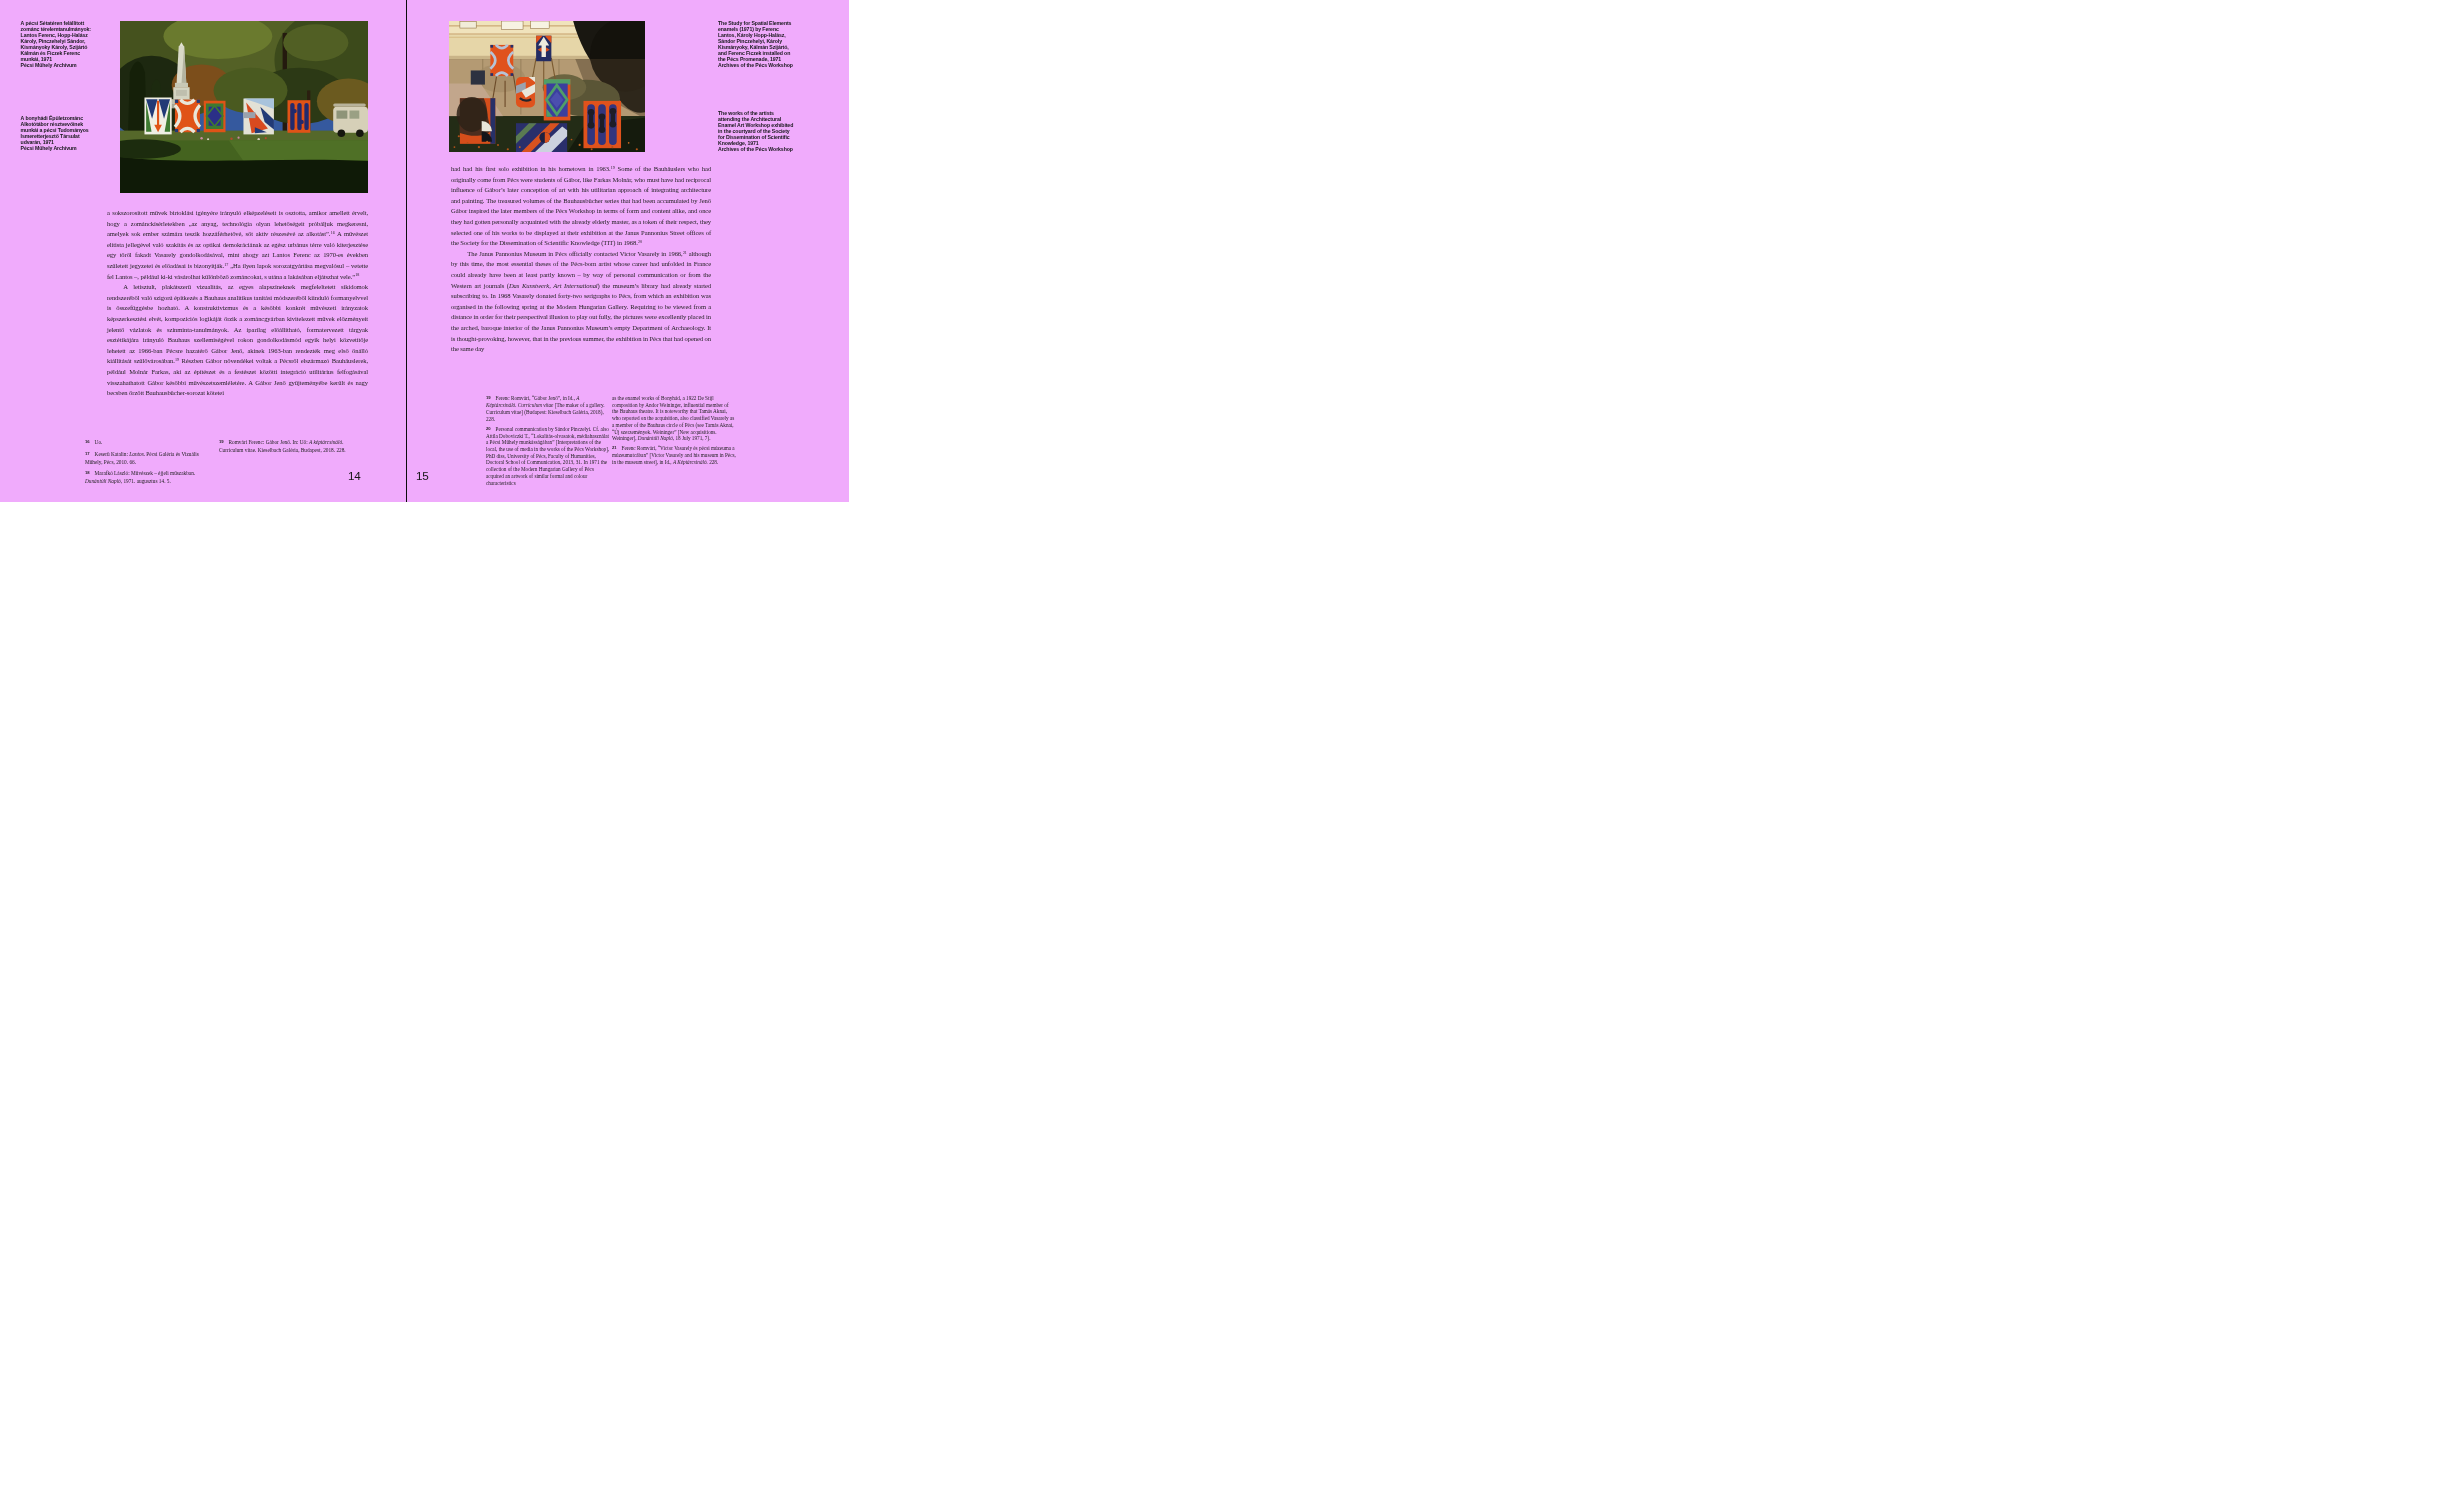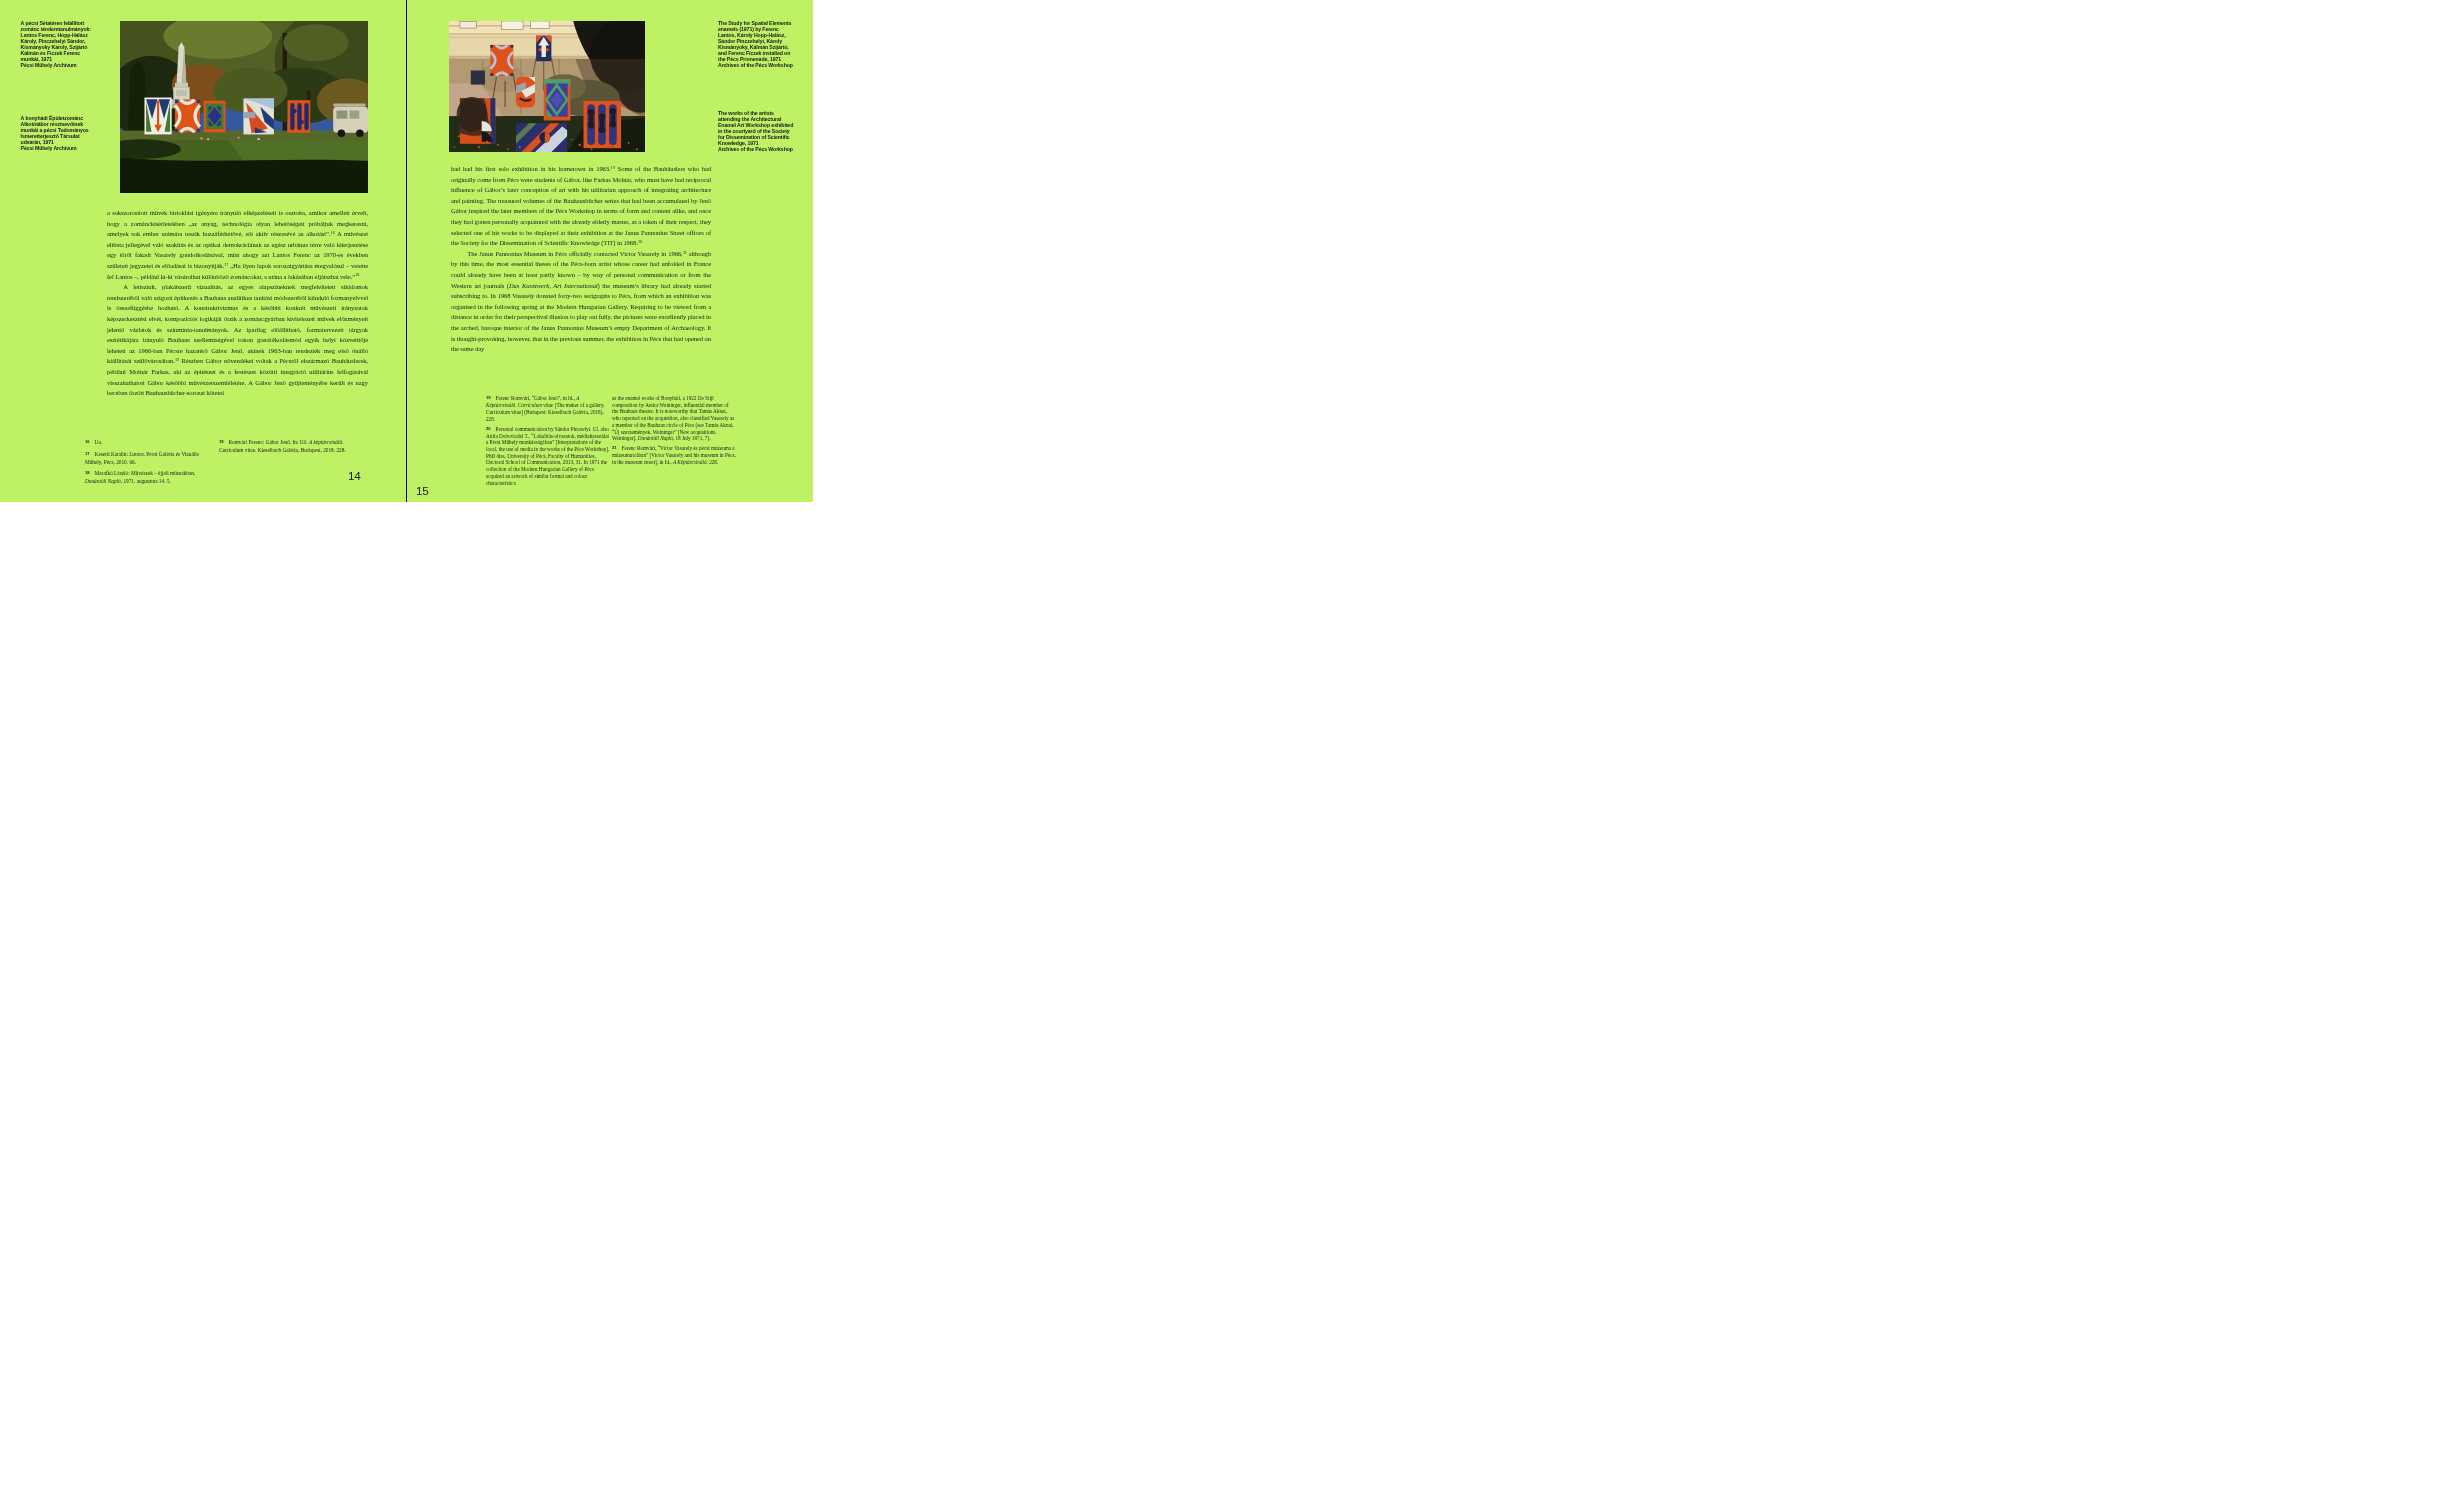--- a/index.html
+++ b/index.html
@@ -1,17 +1,17 @@
 <!DOCTYPE html>
 <html style="font-size:8.7px"><head>
 <meta charset="utf-8">
 <style>
   html,body{margin:0;padding:0;background:#ffffff;}
-  .spread{position:relative;width:813px;height:502px;background:#bef264;overflow:hidden;
-          font-family:"Liberation Serif","DejaVu Serif",serif;color:#1f1f1f;}
+  .spread{position:relative;width:813px;height:502px;background:#f0abfc;overflow:hidden;
+          font-family:"Liberation Serif","DejaVu Serif",serif;color:#1f1f1f;padding-left:36px;}
   .gutter{position:absolute;top:0;bottom:0;width:0.8px;background:#0d0d0d;}
   .caption{position:absolute;font-family:"Liberation Sans","DejaVu Sans",sans-serif;
            font-weight:700;font-size:5.2px;line-height:6px;letter-spacing:-0.1px;
            color:#17171b;white-space:pre;}
   .photo{position:absolute;display:block;}
   .photo svg{display:block;width:100%;height:100%;}
   .bodytext{position:absolute;font-size:6.6px;line-height:10.6px;text-align:justify;
             letter-spacing:-0.1px;}
   .bodytext p{margin:0;}
   .bodytext p.indent{text-indent:16.3px;}
@@ -307,16 +307,16 @@
   <div class="fncol small" style="left:486px;top:395px;width:124px;">
       <p><span class="fnnum">19</span>Ferenc Romvári, “Gábor Jenő”, in Id., <i>A Képtárcsináló. Curriculum vitae</i> [The maker of a gallery. Curriculum vitae] (Budapest: Kieselbach Galéria, 2018), 228.</p>
       <p><span class="fnnum">20</span>Personal communication by Sándor Pinczelyi. Cf. also Attila Doboviczki T., “Lokalitás-olvasatok, médiahasználat a Pécsi Műhely munkásságában” [Interpretations of the local, the use of media in the works of the Pécs Workshop], PhD diss, University of Pécs, Faculty of Humanities, Doctoral School of Communication, 2013, 31. In 1971 the collection of the Modern Hungarian Gallery of Pécs acquired an artwork of similar formal and colour characteristics</p>
     </div>
 
   <div class="fncol small" style="left:612px;top:395px;width:124px;">
       <p>as the enamel works of Bonyhád, a 1922 De Stijl composition by Andor Weininger, influential member of the Bauhaus theatre. It is noteworthy that Tamás Aknai, who reported on the acquisition, also classified Vasarely as a member of the Bauhaus circle of Pécs (see Tamás Aknai, “Új szerzemények. Weininger” [New acquisitions. Weininger], <i>Dunántúli Napló</i>, 18 July 1971, 7).</p>
       <p><span class="fnnum">21</span>Ferenc Romvári, “Victor Vasarely és pécsi múzeuma a múzeumutcában” [Victor Vasarely and his museum in Pécs, in the museum street], in Id., <i>A Képtárcsináló.</i> 228.</p>
     </div>
 
-  <div class="pagenum" style="left:416px;top:484px;text-align:center;">15</div>
+  <div class="pagenum" style="left:416px;top:469px;text-align:center;">15</div>
 
 </div>
 
 
 </body></html>

